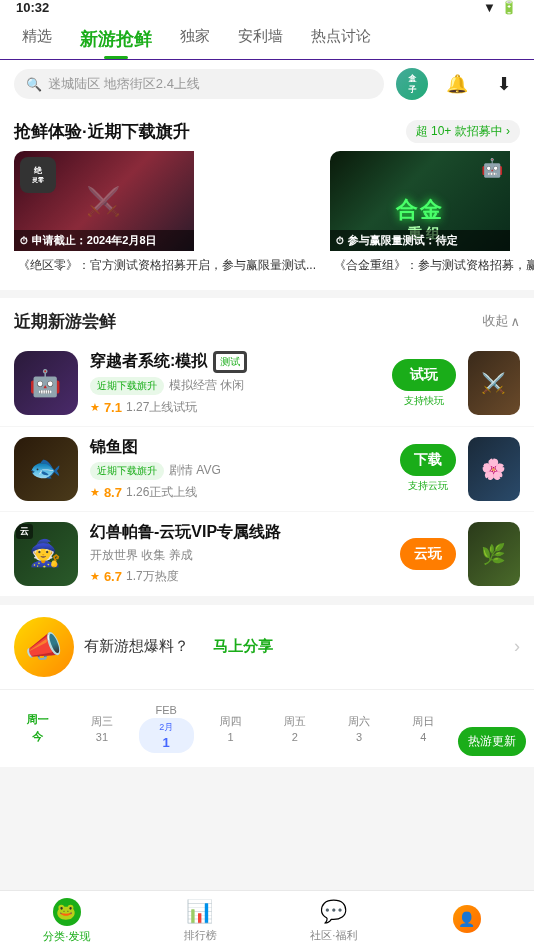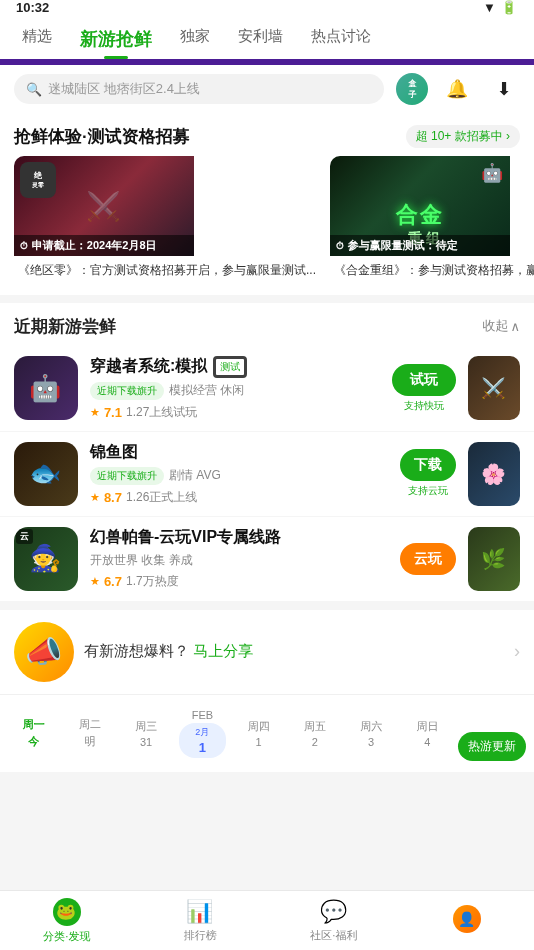--- a/index.html
+++ b/index.html
@@ -25,21 +25,21 @@
       font-weight: 600;
     }
     .status-icons { display: flex; gap: 6px; align-items: center; }
 
     
     .nav-tabs {
       display: flex;
       background: #fff;
       padding: 0 10px;
       gap: 4px;
-      border-bottom: 6px solid #4c1d95;
+      border-bottom: 1px solid #4c1d95;
     }
     .nav-tab {
       padding: 8px 12px;
       font-size: 15px;
       color: #666;
       cursor: pointer;
       white-space: nowrap;
       position: relative;
     }
     .nav-tab.active {
@@ -315,21 +315,21 @@
       height: 60px;
       background: linear-gradient(135deg, #ffd700, #ff8c00);
       border-radius: 50%;
       display: flex;
       align-items: center;
       justify-content: center;
       font-size: 28px;
       flex-shrink: 0;
     }
     .promo-text { flex: 1; font-size: 15px; color: #333; }
-    .promo-link { color: #1aad19; font-weight: 400; }
+    .promo-link { color: #1aad19; font-weight: 700; margin-left: 20px; }
     .promo-arrow { font-size: 18px; color: #ccc; }
 
     
     .week-bar {
       background: #fff;
       display: flex;
       align-items: center;
       padding: 10px 8px;
       gap: 5px;
       border-top: 1px solid #f0f0f0;
@@ -435,21 +435,21 @@
       <span>迷城陆区 地痞街区2.4上线</span>
     </div>
     <div class="search-icons">
       <div class="avatar-icon" style="font-size:8px;letter-spacing:-1px;">盒<br>子</div>
       <div class="search-icon-btn">🔔</div>
       <div class="search-icon-btn">⬇</div>
     </div>
   </div>
 
   <div class="section-header">
-    <span class="section-title">抢鲜体验·测试资格招募</span>
+    <span class="section-title">抢鲜体验·近期下载旗升</span>
     <div class="section-badge">
       <span>超 <span style="color:#1aad19">10+</span> 款招募中 ›</span>
     </div>
   </div>
 
   <div class="cards-scroll">
 
     <div class="game-card">
       <div class="game-card-img bg-dark-red" style="background: linear-gradient(135deg, #3a0a1a 0%, #8a2a3a 50%, #2a1a2a 100%); position:relative;">
         <span style="font-size:28px; opacity:0.3;">⚔️</span>
@@ -587,24 +587,20 @@
     </div>
     <span class="promo-arrow">›</span>
   </div>
 
   <div class="week-bar">
     <div class="week-day today">
       <div class="day-name">周一</div>
       <div class="day-num">今</div>
     </div>
     <div class="week-day">
-      <div class="day-name">周二</div>
-      <div class="day-num">明</div>
-    </div>
-    <div class="week-day">
       <div class="day-name">周三</div>
       <div class="day-num">31</div>
     </div>
     <div class="week-day featured">
       <div class="day-name">FEB</div>
       <div class="day-date-wrap">
         <span class="month">2月</span>
         <span class="dnum">1</span>
       </div>
     </div>

